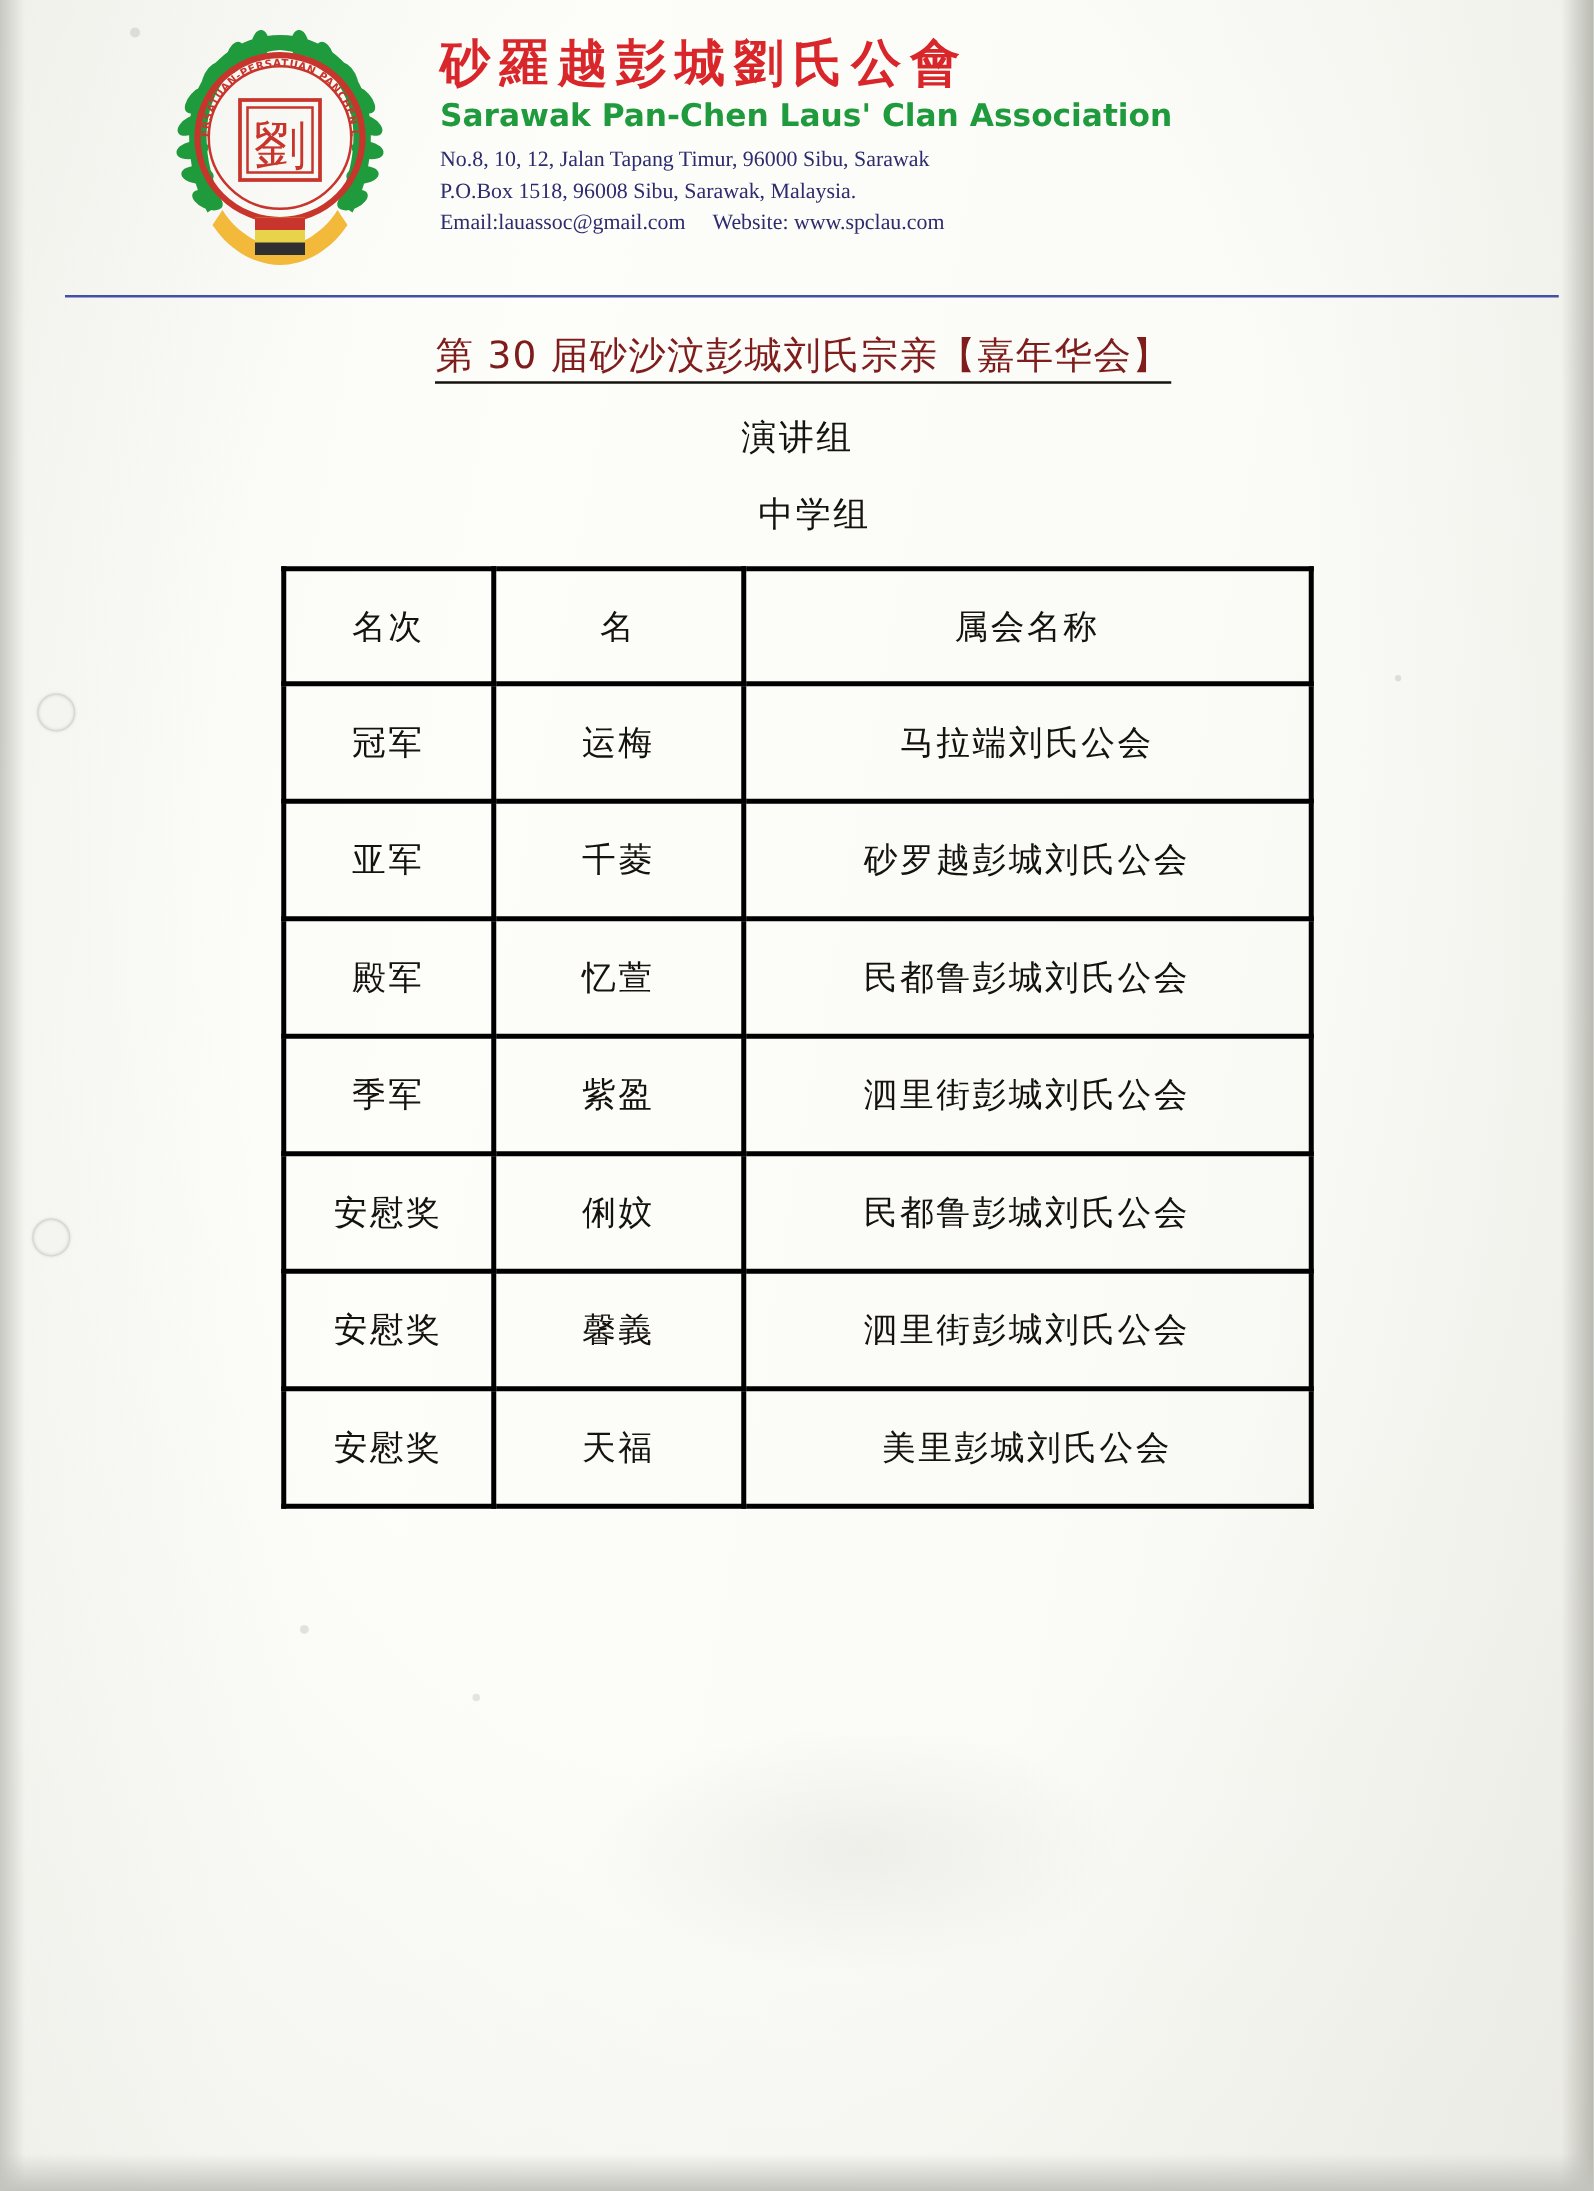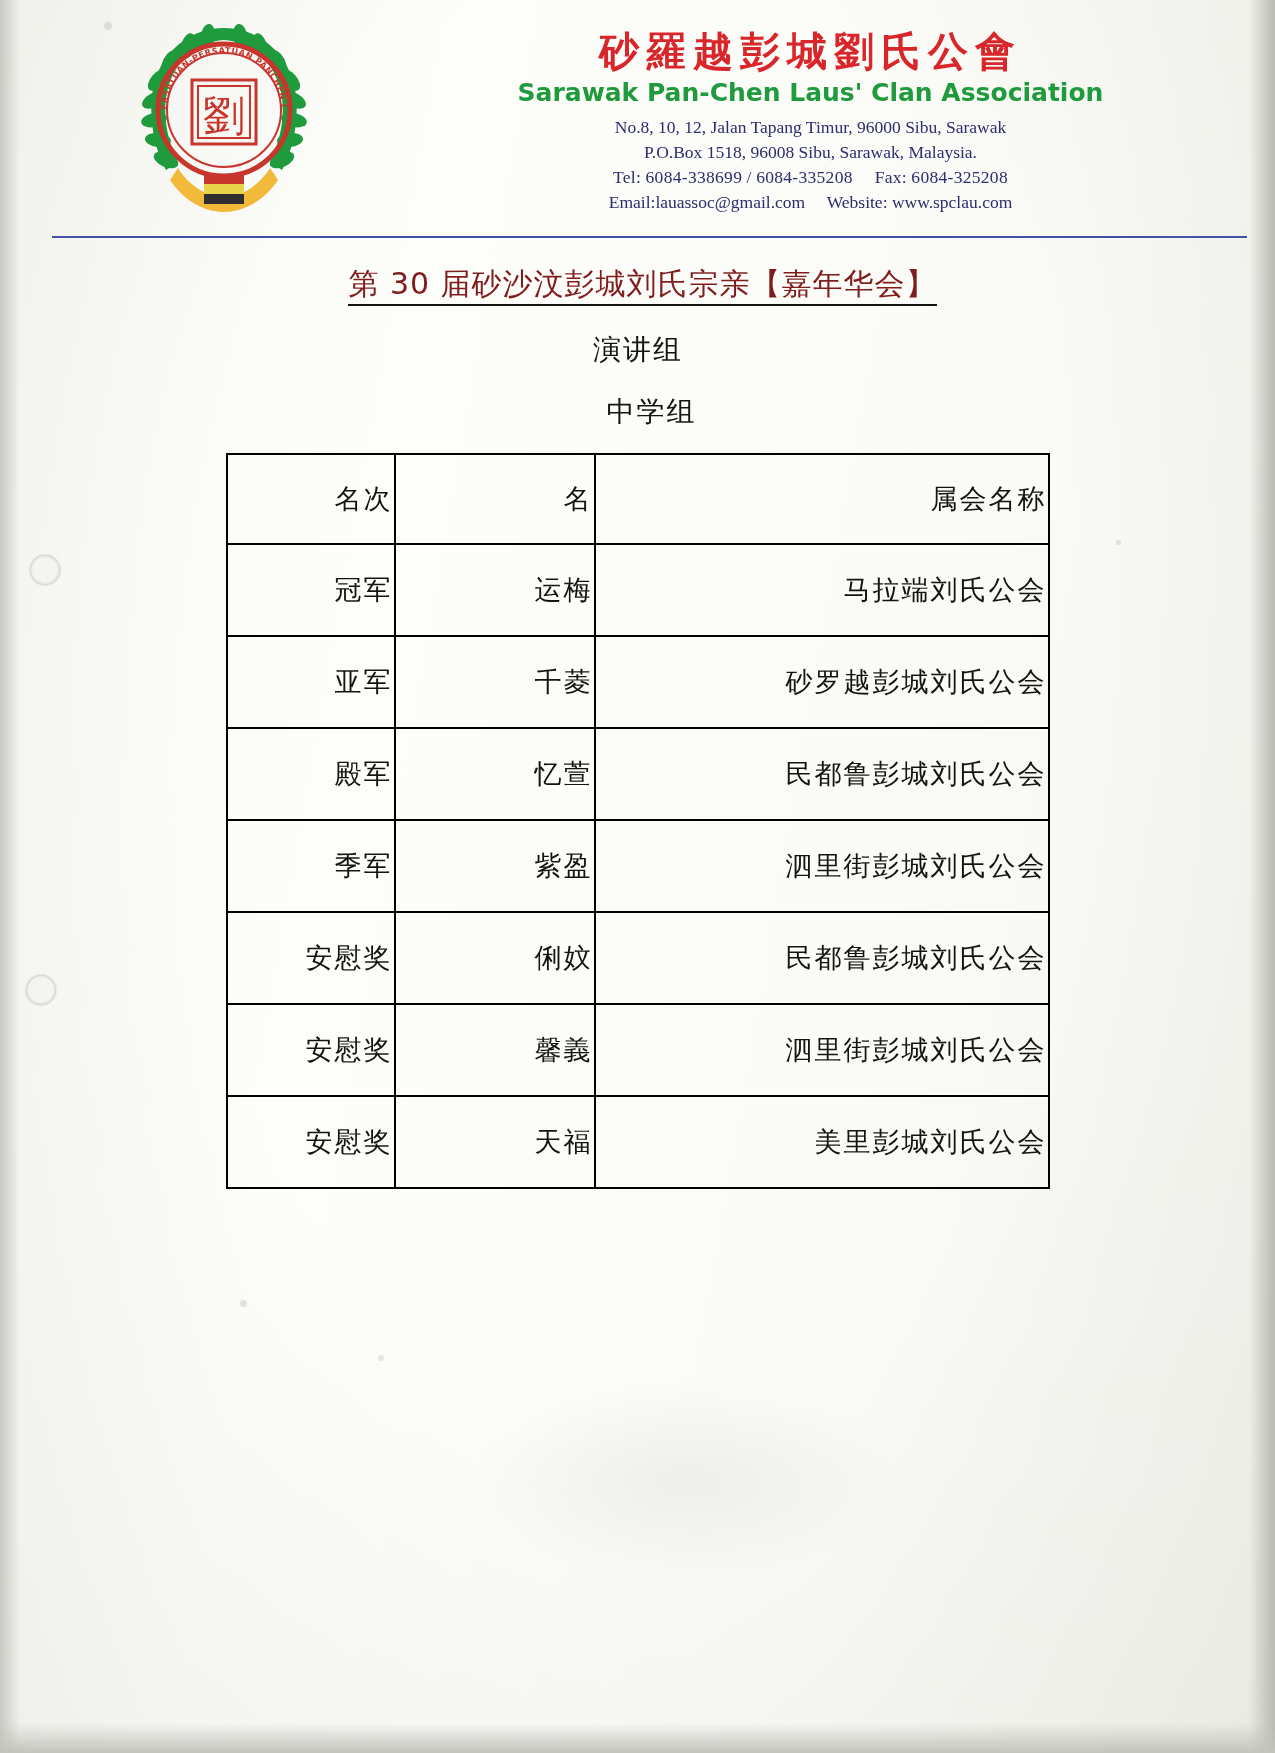--- a/index.html
+++ b/index.html
@@ -76,24 +76,24 @@
     position: absolute;
     left: 118px;
     top: 18px;
     width: 212px;
     height: 205px;
   }
   .crest svg { display: block; }
 
   .org-block {
     position: absolute;
-    left: 376px;
+    left: 352px;
     top: 28px;
     right: 30px;
-    text-align: center;
+    text-align: left;
   }
   .org-cn {
     font-family: "DejaVu Sans", sans-serif;
     font-size: 40px;
     font-weight: bold;
     color: #d8262a;
     letter-spacing: 7px;
     line-height: 1.15;
     white-space: nowrap;
   }
@@ -157,22 +157,22 @@
   }
 
   table.results {
     border-collapse: collapse;
     margin: 0 auto;
     width: 822px;
     table-layout: fixed;
   }
   table.results th,
   table.results td {
-    border: 2px solid #000000;
-    text-align: right;
+    border: 4px solid #000000;
+    text-align: center;
     font-family: Liberation Serif, serif;
     font-size: 27px;
     color: #14130f;
     height: 88px;
     vertical-align: middle;
     letter-spacing: 2px;
   }
   table.results th { font-weight: normal; height: 86px; }
   col.c-rank { width: 168px; }
   col.c-name { width: 200px; }
@@ -270,29 +270,20 @@
           </g>
         </svg>
       </div>
 
       <div class="org-block">
         <div class="org-cn">砂羅越彭城劉氏公會</div>
         <div class="org-en">Sarawak Pan-Chen Laus' Clan Association</div>
         <div class="org-addr">
           <div>No.8, 10, 12, Jalan Tapang Timur, 96000 Sibu, Sarawak</div>
           <div>P.O.Box 1518, 96008 Sibu, Sarawak, Malaysia.</div>
-          <div class="tel-line">
-            <span>Tel:</span>
-            <span>6084-338699</span>
-            <span>/</span>
-            <span>6084-335208</span>
-            &nbsp;&nbsp;&nbsp;
-            <span>Fax:</span>
-            <span>6084-325208</span>
-          </div>
           <div class="email-line">
             <span>Email:</span><span>lauassoc@gmail.com</span>
             &nbsp;&nbsp;&nbsp;
             <span>Website:</span>
             <span>www.spclau.com</span>
           </div>
         </div>
       </div>
 
       <div class="rule"></div>

